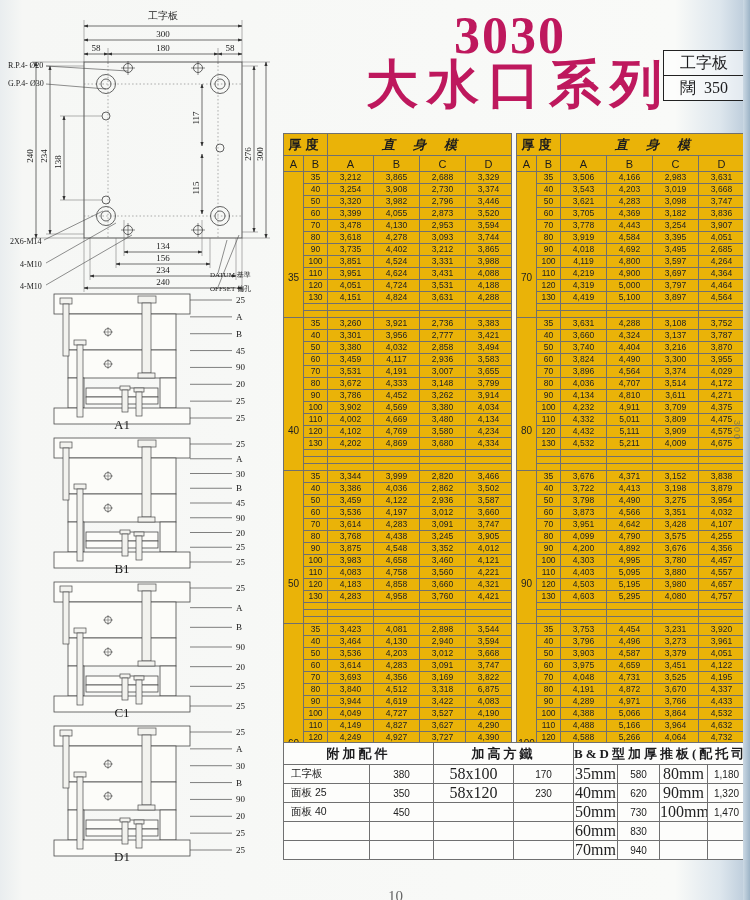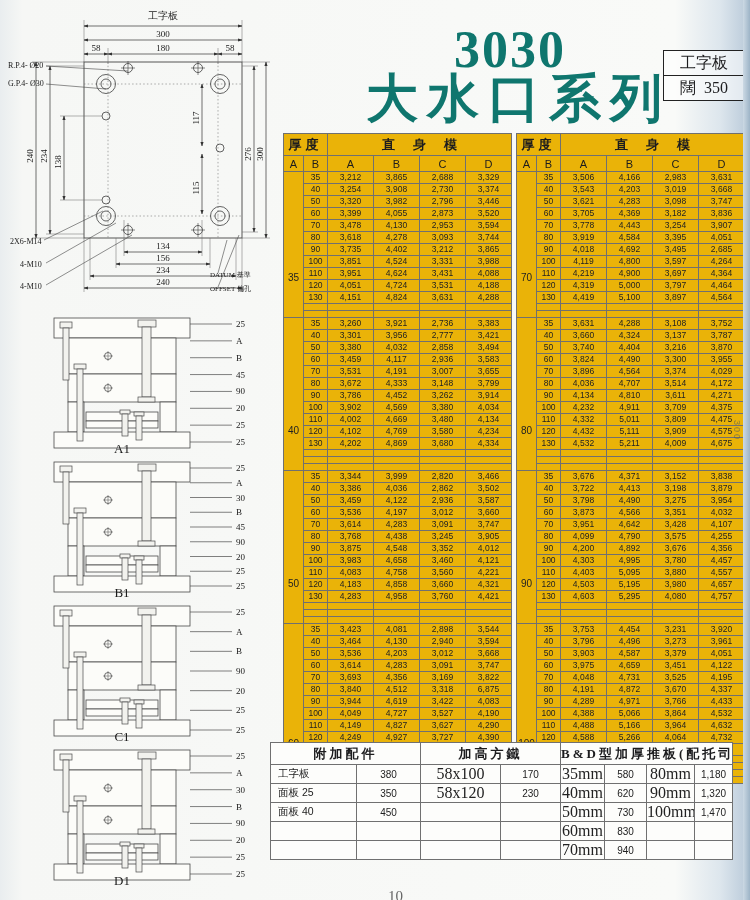--- a/index.html
+++ b/index.html
@@ -7,49 +7,49 @@
     width:750px;height:900px;position:relative;overflow:hidden;
     font-family:"Liberation Sans",sans-serif;color:#1c1c1e;
     background:linear-gradient(to right,#e9edef 0%,#f6f7f5 3%,#f9faf8 90%,#dde6ed 96%,#b7c8d8 100%);
   }
   .edge-strip{position:absolute;right:0;top:0;width:7px;height:900px;
     background:linear-gradient(to left,#9db4c7,#ccd9e4);}
   .edge-vtext{position:absolute;right:8px;top:420px;writing-mode:vertical-rl;
     font-size:9px;color:rgba(60,80,105,.55);letter-spacing:2px;}
   .cut-text{position:absolute;left:744px;width:6px;overflow:hidden;font-size:6px;color:#5a6a7a;}
 
-  .title-block{position:absolute;left:366px;top:24px;width:288px;text-align:center;
-    font-family:"Liberation Serif",serif;font-weight:bold;color:#0f766e;}
+  .title-block{position:absolute;left:366px;top:10px;width:288px;text-align:center;
+    font-family:"Liberation Serif",serif;font-weight:bold;color:#be185d;}
   .title-model{font-size:52px;line-height:52px;letter-spacing:2px;}
   .title-series{font-size:52px;line-height:46px;letter-spacing:9px;margin-top:0px;white-space:nowrap;}
 
   .corner-box{position:absolute;left:663px;top:50px;width:80px;border:1.6px solid #222;
     font-family:"Liberation Serif",serif;font-size:16px;background:rgba(255,255,255,.55);}
   .cb-row{height:24px;line-height:24px;text-align:center;}
   .cb-row1{border-bottom:1.4px solid #222;}
   .cb-row2 span{margin:0 4px;}
 
   #plate-wrap{position:absolute;left:6px;top:4px;}
-  #sections{position:absolute;left:4px;top:288px;margin-top:24px;}
+  #sections{position:absolute;left:4px;top:288px;}
   #sections svg{display:block;}
 
   .spec-wrap{position:absolute;top:133px;}
   #spec-0{left:283px;} #spec-1{left:516px;}
   table.spec{border-collapse:collapse;table-layout:fixed;width:228px;background:#eab308;
     border:1.5px solid #333;}
   table.spec th,table.spec td{border:1px solid #707070;text-align:center;padding:0;overflow:hidden;white-space:nowrap;}
   table.spec .hd-cn{font-family:"Liberation Serif",serif;font-size:13px;font-weight:bold;height:21px;}
   table.spec .hd-th{letter-spacing:4px;}
-  table.spec .hd-mold{letter-spacing:18px;text-indent:18px;}
+  table.spec .hd-mold{letter-spacing:18px;text-indent:18px;font-style:italic;}
   table.spec .hd-l{font-size:11px;font-weight:normal;height:15px;font-family:"Liberation Sans",sans-serif;}
   table.spec td{font-size:8.5px;height:11px;line-height:11px;color:#222;}
   table.spec tr.sp td{height:6px;}
   table.spec td.acell{font-size:10px;vertical-align:bottom;padding-bottom:34px;}
 
-  #bottom-table{position:absolute;left:270px;top:742px;}
+  #bottom-table{position:absolute;left:283px;top:742px;}
   table.bt{border-collapse:collapse;table-layout:fixed;width:462px;background:#fdfdfb;border:1.5px solid #333;}
   table.bt th,table.bt td{border:1px solid #707070;text-align:center;padding:0;overflow:hidden;white-space:nowrap;}
   table.bt th{font-family:"Liberation Serif",serif;font-size:13px;font-weight:bold;height:21px;letter-spacing:3px;}
   table.bt td{height:17.5px;font-family:"Liberation Serif",serif;font-size:16px;color:#222;}
   table.bt td.lbl{text-align:left;padding-left:7px;font-size:10.5px;font-family:"Liberation Sans",sans-serif;}
   table.bt td.sm{font-size:10px;font-family:Liberation Sans, sans-serif;}
 
   .page-num{position:absolute;left:388px;top:888px;font-family:"Liberation Serif",serif;
     font-size:15px;color:#666;}
   svg text{fill:#1a1a1a;}

